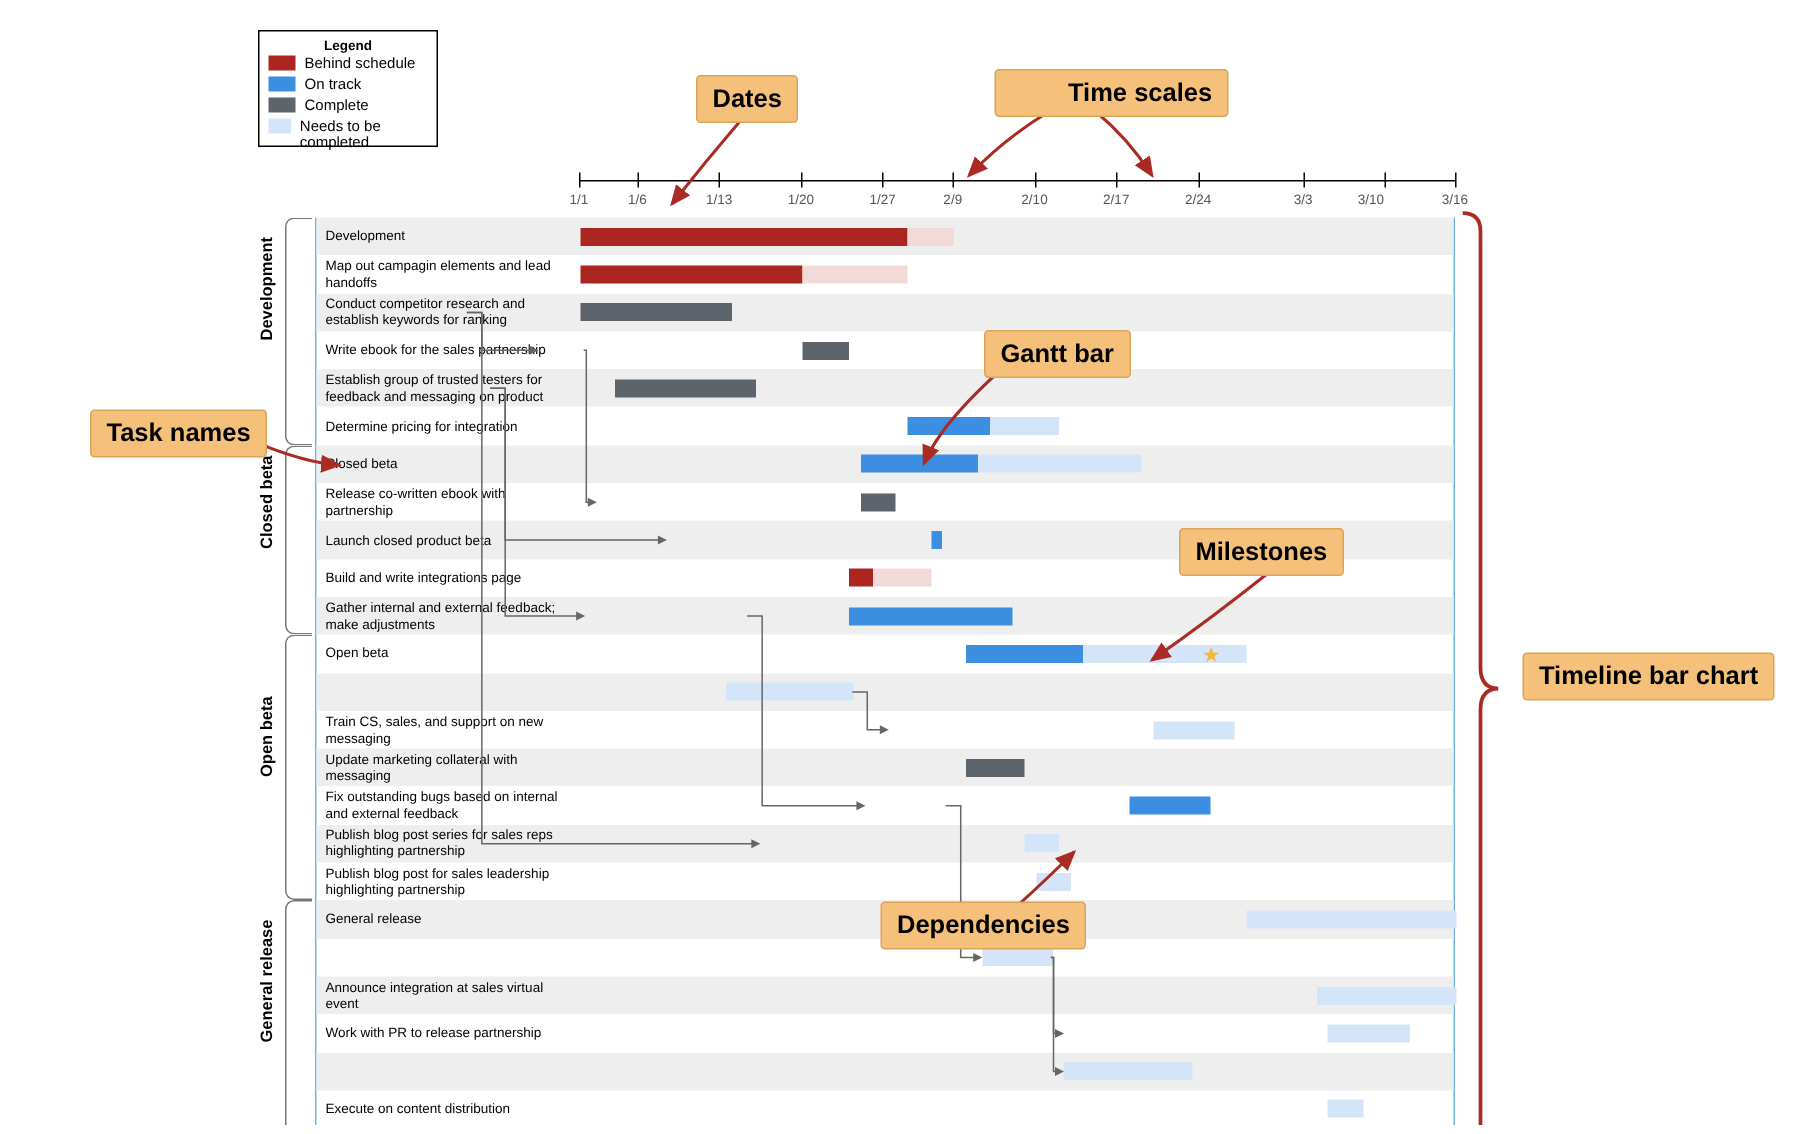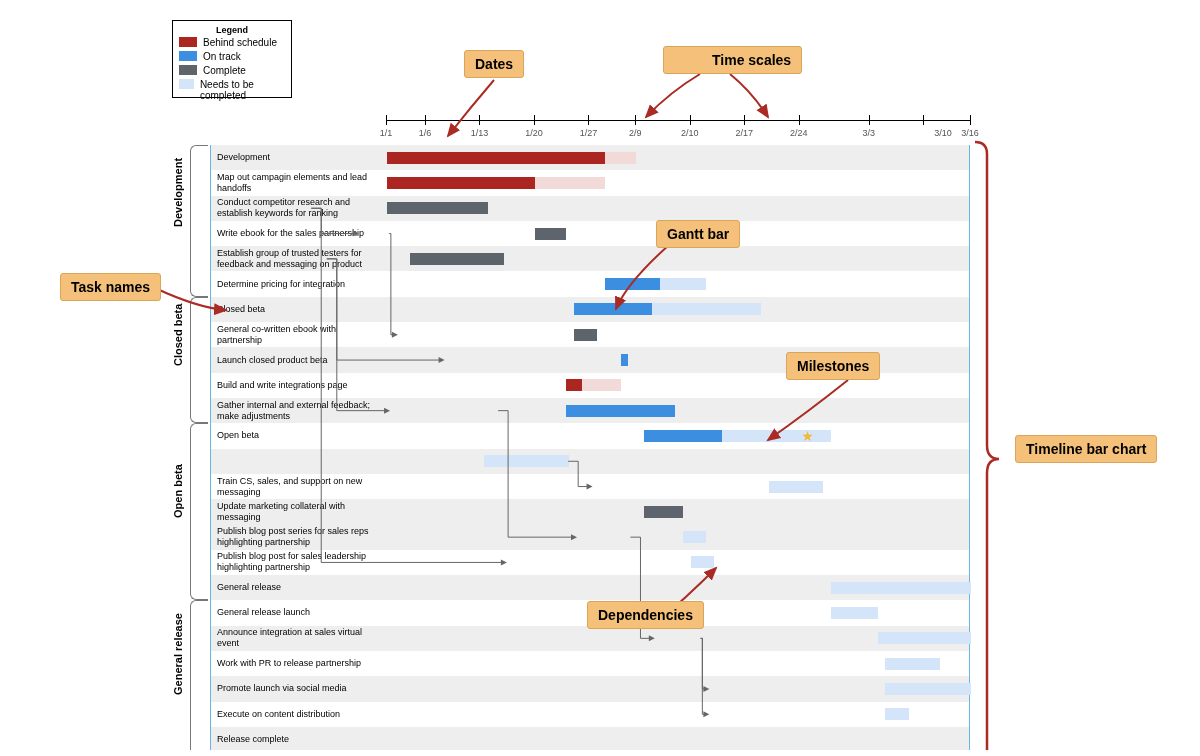--- a/index.html
+++ b/index.html
@@ -5,21 +5,21 @@
 * { margin:0; padding:0; box-sizing:border-box; }
 body { font-family: Arial, sans-serif; font-size:10px; background:#fff; padding:20px 10px 10px 10px; width:1200px; }
 
 .stage { position:relative; width:1180px; height:720px; }
 
 .legend { position:absolute; left:162px; top:0; width:120px; border:1px solid #000; padding:4px 6px; background:#fff; }
 .legend-title { font-size:9px; font-weight:bold; text-align:center; margin-bottom:2px; }
 .legend-row { display:flex; align-items:flex-start; height:14px; }
 .legend-sw { width:18px; height:10px; margin-right:6px; }
 
-.callout { position:absolute; background:#f4c07a; border:1px solid #d9a559; border-radius:3px; padding:5px 10px; font-size:14px; font-weight:bold; white-space:nowrap; z-index:20; }
+.callout { position:absolute; background:#f4c07a; border:1px solid #d9a559; border-radius:3px; padding:5px 10px; font-size:17px; font-weight:bold; white-space:nowrap; z-index:20; }
 
 .section-bracket { position:absolute; left:180px; width:18px; border:1px solid #777; border-right:none; border-radius:6px 0 0 6px; }
 .section-label { position:absolute; left:160px; width:16px; text-align:center; font-size:11px; font-weight:bold; transform:rotate(-90deg); transform-origin:50% 50%; white-space:nowrap; }
 
 .gantt { position:absolute; left:200px; top:125px; width:760px; }
 .rows { border:1px solid #69b6e6; border-top:none; }
 .row { height:25.3px; display:flex; }
 .row.odd { background:#eee; }
 .task-col { width:176px; padding:2px 6px; font-size:9px; line-height:11px; color:#000; display:flex; align-items:center; text-align:left; }
 .bar-col { position:relative; flex:1; }
@@ -101,21 +101,21 @@
         <div class="tick-lbl" style="left: 249.173px;">2/9</div>
         <div class="tick" style="left: 303.68px;"></div>
         <div class="tick-lbl" style="left: 303.68px;">2/10</div>
         <div class="tick" style="left: 358.187px;"></div>
         <div class="tick-lbl" style="left: 358.187px;">2/17</div>
         <div class="tick" style="left: 412.693px;"></div>
         <div class="tick-lbl" style="left: 412.693px;">2/24</div>
         <div class="tick" style="left: 482.773px;"></div>
         <div class="tick-lbl" style="left: 482.773px;">3/3</div>
         <div class="tick" style="left: 537.28px;"></div>
-        <div class="tick-lbl" style="left: 557px;">3/10</div>
+        <div class="tick-lbl" style="left: 528px;">3/10</div>
         <div class="tick" style="left: 584px;"></div>
         <div class="tick-lbl" style="left: 584px;">3/16</div>
       </div>
   </div>
 
   <div id="section-brackets">
       <div class="section-bracket" style="top: 125px; height: 151.8px;"></div>
       <div class="section-label" style="top: 192.9px;">Development</div>
       <div class="section-bracket" style="top: 276.8px; height: 126.5px;"></div>
       <div class="section-label" style="top: 332.05px;">Closed beta</div>
@@ -167,21 +167,21 @@
           </div>
         </div>
         <div class="row odd">
           <div class="task-col">Closed beta</div>
           <div class="bar-col">
             <div class="bar ontrack" style="left: 186.88px; width: 77.8667px;"></div>
             <div class="bar needs" style="left: 264.747px; width: 109.013px;"></div>
           </div>
         </div>
         <div class="row">
-          <div class="task-col">General co-written ebook with partnership</div>
+          <div class="task-col">Release co-written ebook with partnership</div>
           <div class="bar-col">
             <div class="bar complete" style="left: 186.88px; width: 23.36px;"></div>
           </div>
         </div>
         <div class="row odd">
           <div class="task-col">Launch closed product beta</div>
           <div class="bar-col">
             <div class="bar ontrack" style="left: 233.6px; width: 7.78667px;"></div>
           </div>
         </div>
@@ -216,58 +216,62 @@
           <div class="bar-col">
             <div class="bar needs" style="left: 381.547px; width: 54.5067px;"></div>
           </div>
         </div>
         <div class="row odd">
           <div class="task-col">Update marketing collateral with messaging</div>
           <div class="bar-col">
             <div class="bar complete" style="left: 256.96px; width: 38.9333px;"></div>
           </div>
         </div>
+        <div class="row">
+          <div class="task-col">Fix outstanding bugs based on internal and external feedback</div>
+          <div class="bar-col">
+            <div class="bar ontrack" style="left: 365.973px; width: 54.5067px;"></div>
+          </div>
+        </div>
         <div class="row odd">
           <div class="task-col">Publish blog post series for sales reps highlighting partnership</div>
           <div class="bar-col">
             <div class="bar needs" style="left: 295.893px; width: 23.36px;"></div>
           </div>
         </div>
         <div class="row">
           <div class="task-col">Publish blog post for sales leadership highlighting partnership</div>
           <div class="bar-col">
             <div class="bar needs" style="left: 303.68px; width: 23.36px;"></div>
           </div>
         </div>
         <div class="row odd">
           <div class="task-col">General release</div>
           <div class="bar-col">
             <div class="bar needs" style="left: 443.84px; width: 140.16px;"></div>
           </div>
         </div>
         <div class="row">
-          <div class="task-col">General release launch</div>
           <div class="bar-col">
             <div class="bar needs" style="left: 443.84px; width: 46.72px;"></div>
           </div>
         </div>
         <div class="row odd">
           <div class="task-col">Announce integration at sales virtual event</div>
           <div class="bar-col">
             <div class="bar needs" style="left: 490.56px; width: 93.44px;"></div>
           </div>
         </div>
         <div class="row">
           <div class="task-col">Work with PR to release partnership</div>
           <div class="bar-col">
             <div class="bar needs" style="left: 498.347px; width: 54.5067px;"></div>
           </div>
         </div>
         <div class="row odd">
-          <div class="task-col">Promote launch via social media</div>
           <div class="bar-col">
             <div class="bar needs" style="left: 498.347px; width: 85.6533px;"></div>
           </div>
         </div>
         <div class="row">
           <div class="task-col">Execute on content distribution</div>
           <div class="bar-col">
             <div class="bar needs" style="left: 498.347px; width: 23.36px;"></div>
           </div>
         </div>

